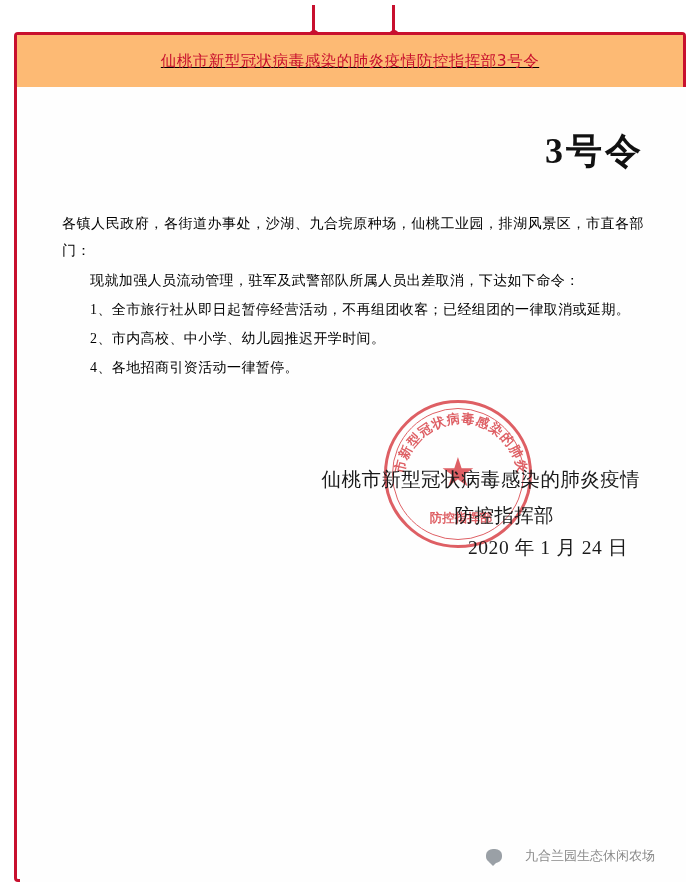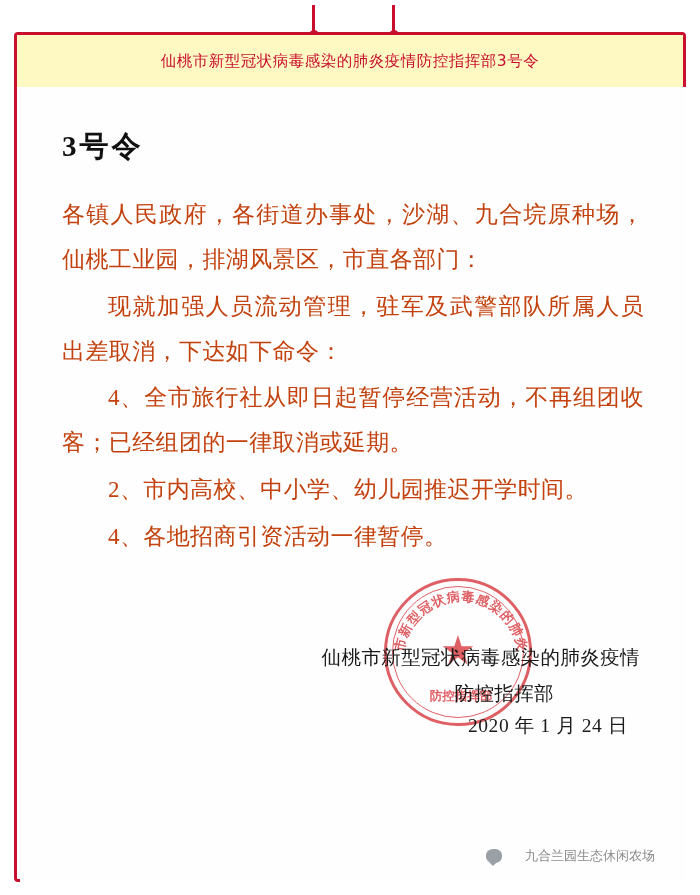--- a/index.html
+++ b/index.html
@@ -57,25 +57,26 @@
   .pin-stem.left { left: 295px; }
   .pin-stem.right { left: 375px; }
 
   
   .caption-bar {
     position: absolute;
     left: 0;
     top: 0;
     width: 100%;
     height: 52px;
-    background: #fef9c3;
+    background: #fdba74;
     display: flex;
     align-items: center;
     justify-content: center;
     box-sizing: border-box;
+    text-decoration: underline;
   }
   .caption-text {
     color: #c8102e;
     font-family: "DejaVu Sans", "Liberation Sans", sans-serif;
     font-size: 15.5px;
     letter-spacing: 0.5px;
     white-space: nowrap;
   }
 
   
@@ -106,34 +107,34 @@
     transform: scaleX(0.96);
   }
   .header-rule {
     margin: 16px auto 0 auto;
     width: 100%;
     height: 2.5px;
     background: #c8102e;
   }
 
   .doc-order-no {
-    text-align: left;
+    text-align: right;
     margin-top: 34px;
-    font-size: 29px;
+    font-size: 36px;
     font-weight: bold;
     color: #111111;
     letter-spacing: 3px;
     font-family: "Liberation Serif", "DejaVu Serif", serif;
   }
 
   .doc-body {
-    margin-top: 26px;
-    font-size: 23px;
+    margin-top: 34px;
+    font-size: 14px;
     line-height: 1.95;
-    color: #c2410c;
+    color: #000000;
     text-align: justify;
     letter-spacing: 0.4px;
   }
   .doc-body p {
     margin: 0 0 2px 0;
   }
   .indent {
     text-indent: 2em;
   }
 
@@ -269,21 +270,21 @@
     </div>
 
     <div class="doc">
 
 
       <div class="doc-order-no">3号令</div>
 
       <div class="doc-body">
         <p>各镇人民政府，各街道办事处，沙湖、九合垸原种场，仙桃工业园，排湖风景区，市直各部门：</p>
         <p class="indent">现就加强人员流动管理，驻军及武警部队所属人员出差取消，下达如下命令：</p>
-        <p class="indent">4、全市旅行社从即日起暂停经营活动，不再组团收客；已经组团的一律取消或延期。</p>
+        <p class="indent">1、全市旅行社从即日起暂停经营活动，不再组团收客；已经组团的一律取消或延期。</p>
         <p class="indent">2、市内高校、中小学、幼儿园推迟开学时间。</p>
         <p class="indent">4、各地招商引资活动一律暂停。</p>
       </div>
 
       <div class="sign-block">
 
         <div class="seal">
           <div class="seal-inner"></div>
           <svg class="seal-arc" viewBox="0 0 148 148">
             <defs>

